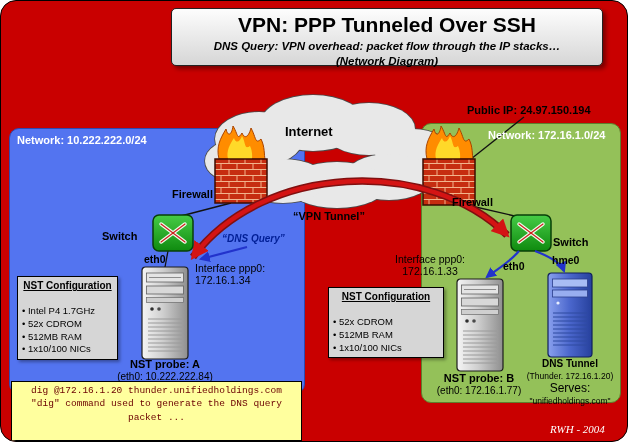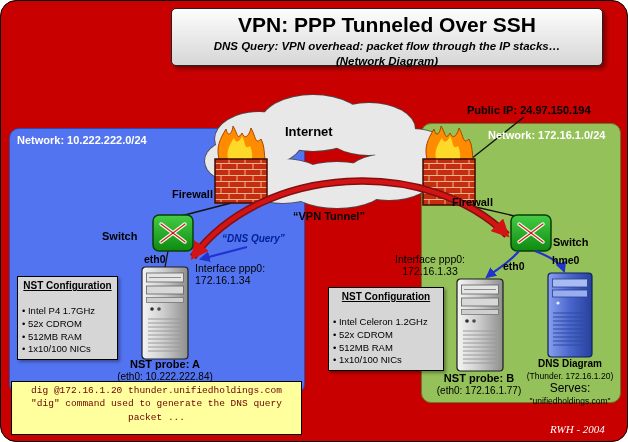--- a/index.html
+++ b/index.html
@@ -17,21 +17,21 @@
   .title-box { position:absolute; left:170px; top:7px; width:432px; height:58px; z-index:4;
                background:linear-gradient(#fdfdfd,#d6d6d6); border:1.5px solid #222; border-radius:5px;
                box-shadow:3px 3px 4px rgba(0,0,0,.4); text-align:center; padding-top:4px; }
   .title-main { font-size:21px; font-weight:bold; color:#000; }
   .title-sub { font-size:11.5px; font-weight:bold; color:#000; margin-top:3px;font-style:italic; }
   .cfg-box { position:absolute; background:#d6d6d6; border:1px solid #000; z-index:4;
              padding:3px 4px; box-shadow:2px 2px 3px rgba(0,0,0,.35); }
   .cfg-title { font-size:10px; font-weight:bold; text-decoration:underline; text-align:center; margin-bottom:14px; }
   .cfg-item { font-size:9.5px; line-height:1.35; white-space:nowrap; }
   .cfg-item::before { content:"• "; }
-  .note-box { position:absolute; left:10px; top:380px; width:291px; height:54px; z-index:5;
+  .note-box { position:absolute; left:10px; top:380px; width:291px; height:60px; z-index:5;
               background:#ffff9e; border:1px solid #000; text-align:center; padding-top:2px;
               font-family:"Liberation Mono", monospace; color:#6b0000; }
   .note-line { font-size:9.5px; line-height:1.4; white-space:nowrap; }
   .credit { position:absolute; left:549px; top:422px; z-index:4; color:#fff;
             font-family:"Liberation Serif", serif; font-style:italic; font-size:11px; }
   .dns-query { color:#001e96; font-style:italic; font-weight:bold; font-size:10px; }
   .iface { font-size:10.5px; }
 </style>
 </head>
 <body>
@@ -194,36 +194,35 @@
 
   <div class="lbl ctr" style="left:103px;top:357px;width:122px;">
     <div class="b">NST probe: A</div>
     <div style="font-size:10px;text-align:center;">(eth0: 10.222.222.84)</div>
   </div>
   <div class="lbl ctr" style="left:417px;top:371px;width:122px;">
     <div class="b">NST probe: B</div>
     <div style="font-size:10px;">(eth0: 172.16.1.77)</div>
   </div>
   <div class="lbl ctr" style="left:513px;top:357px;width:112px;line-height:1.25;">
-    <div class="b" style="font-size:10px;">DNS Diagram</div>
+    <div class="b" style="font-size:10px;">DNS Tunnel</div>
     <div style="font-size:8.5px;">(Thunder. 172.16.1.20)</div>
     <div style="font-size:12px;">Serves:</div>
     <div style="font-size:8.5px;">"unifiedholdings.com"</div>
   </div>
 
   <div class="cfg-box" style="left:16px;top:275px;width:101px;">
     <div class="cfg-title">NST Configuration</div>
     <div class="cfg-item">Intel P4 1.7GHz</div>
     <div class="cfg-item">52x CDROM</div>
     <div class="cfg-item">512MB RAM</div>
     <div class="cfg-item">1x10/100 NICs</div>
   </div>
   <div class="cfg-box" style="left:327px;top:286px;width:116px;">
     <div class="cfg-title">NST Configuration</div>
-    <div class="cfg-item">Intel Celeron 1.2GHz</div>
     <div class="cfg-item">52x CDROM</div>
     <div class="cfg-item">512MB RAM</div>
     <div class="cfg-item">1x10/100 NICs</div>
   </div>
 
   <div class="note-box">
     <div class="note-line">dig @172.16.1.20 thunder.unifiedholdings.com</div>
     <div class="note-line">"dig" command used to generate the DNS query</div>
     <div class="note-line">packet ...</div>
   </div>

